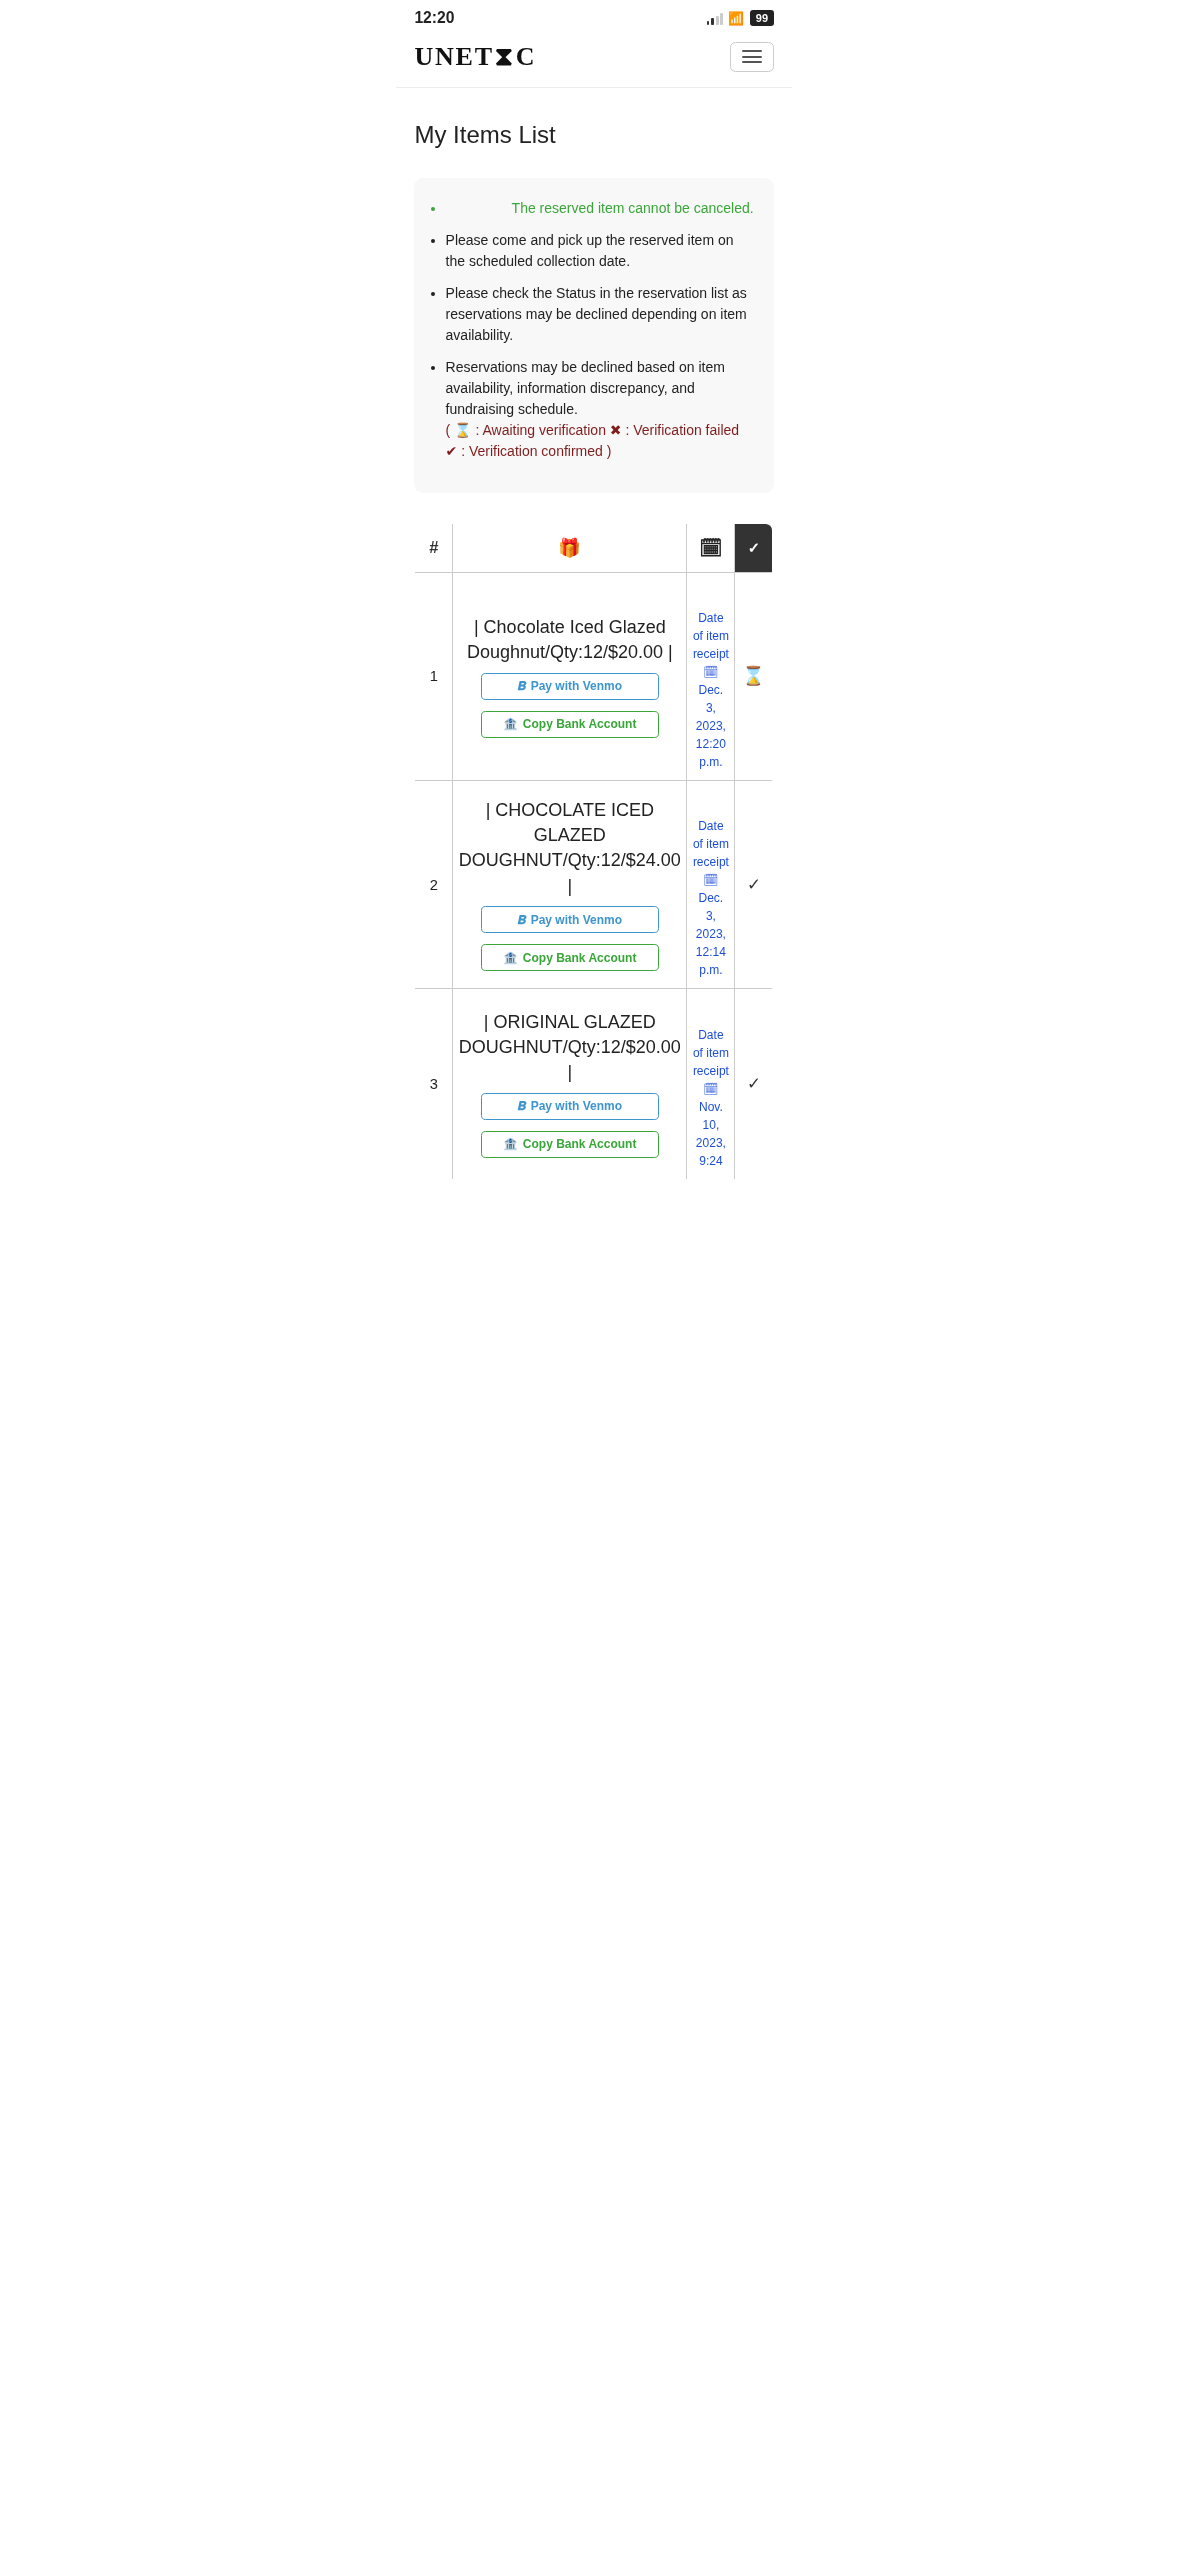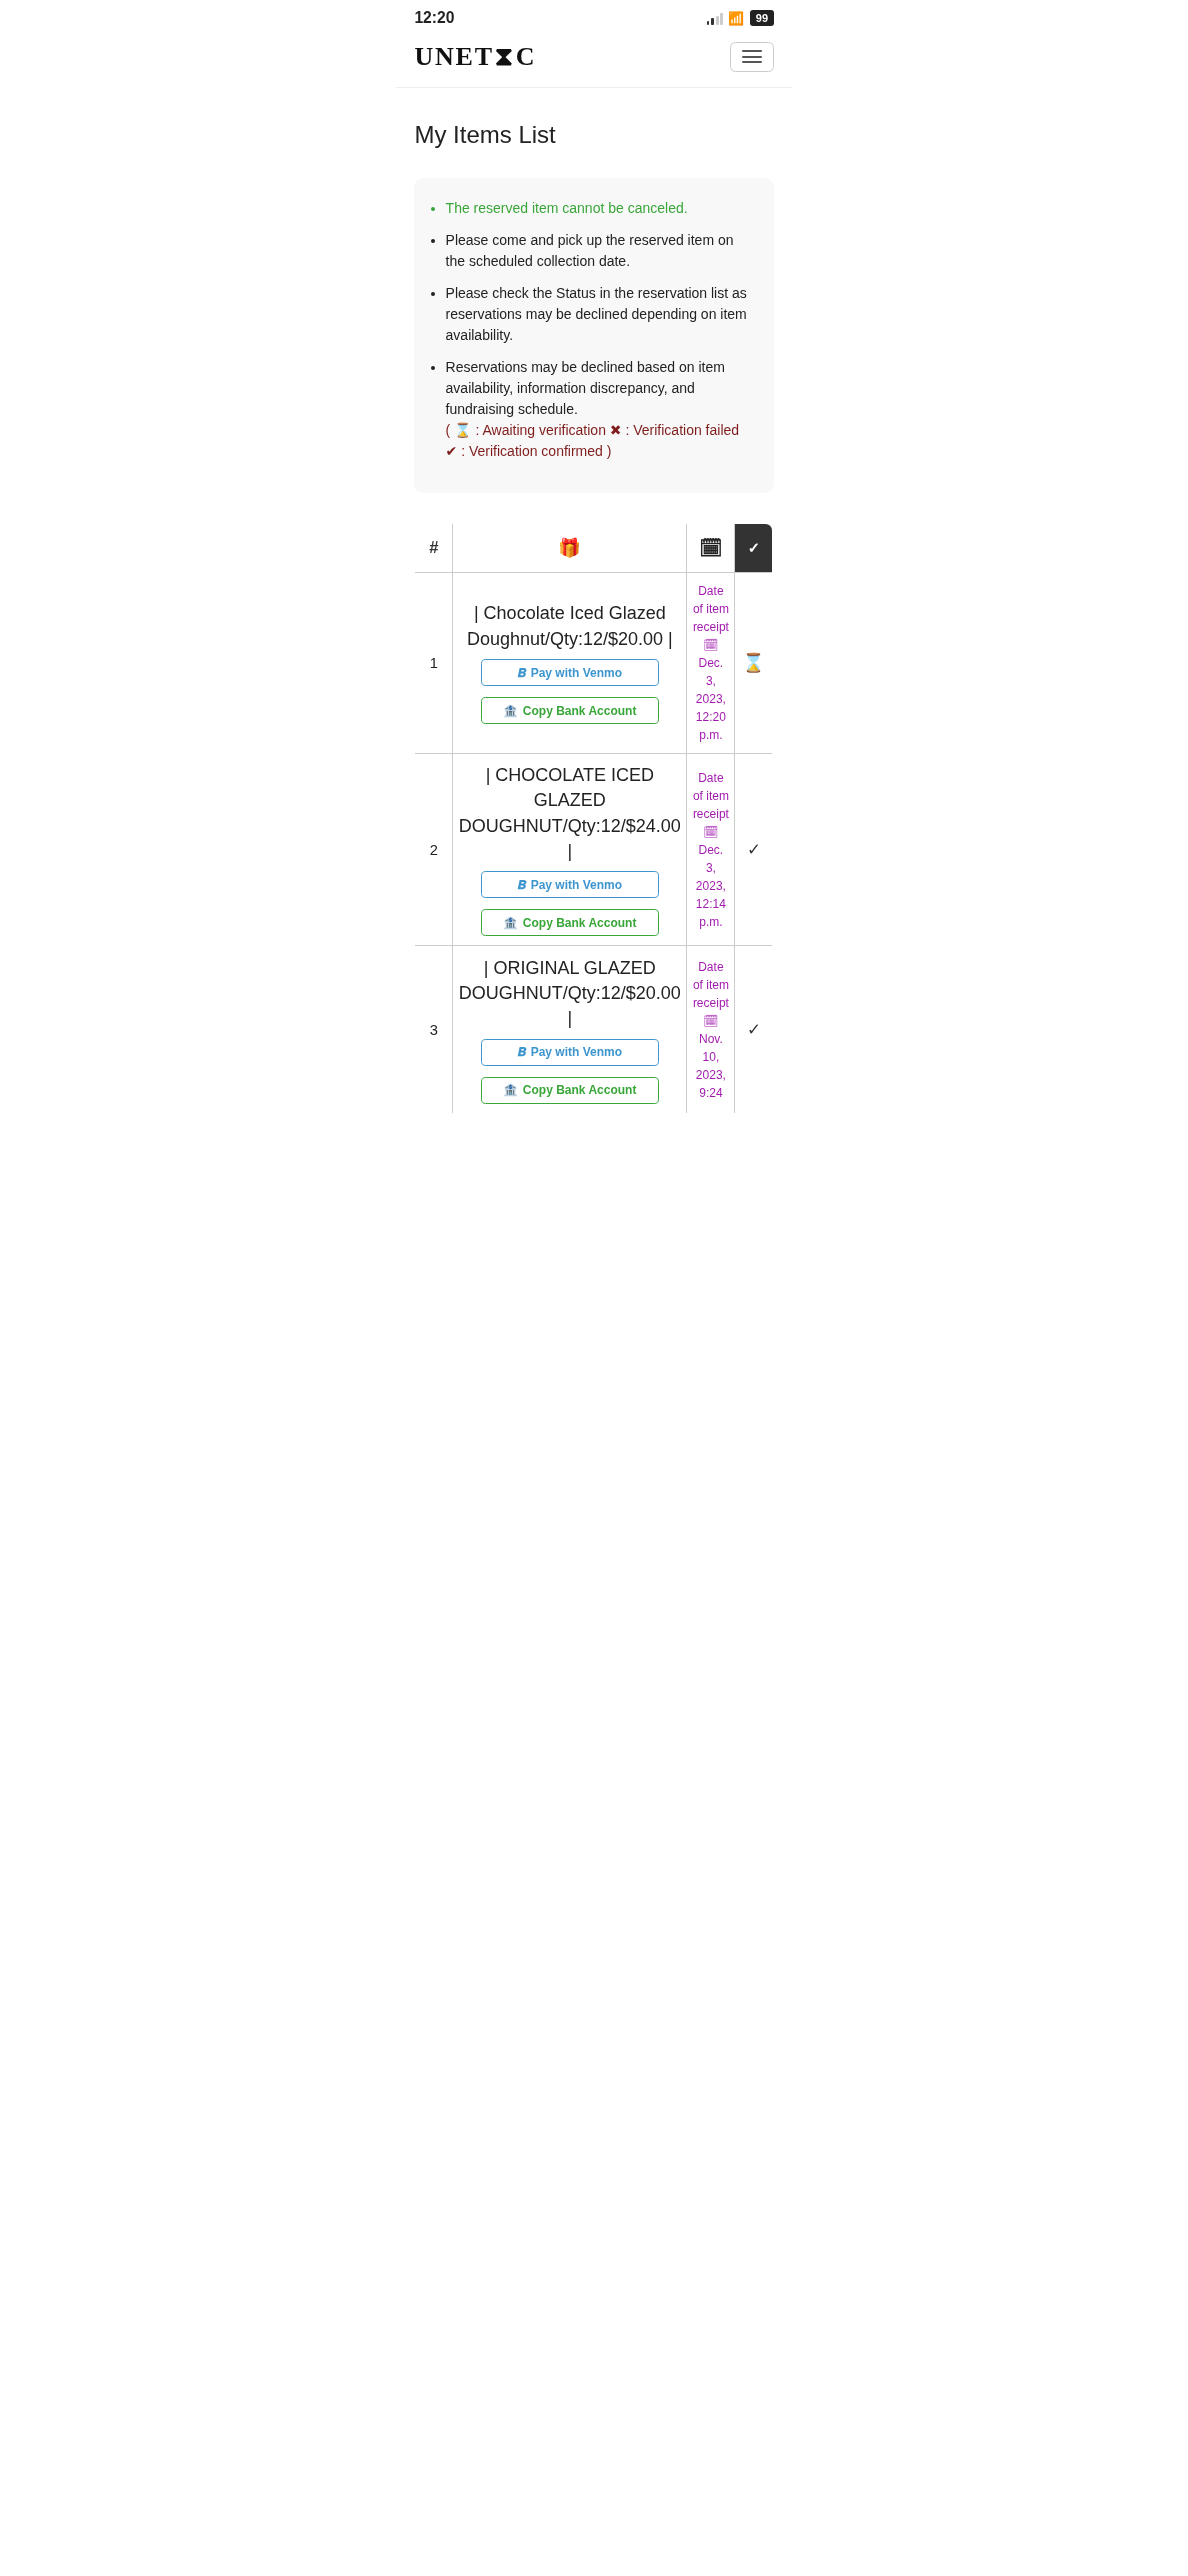--- a/index.html
+++ b/index.html
@@ -90,20 +90,21 @@
       padding-left: 22px;
     }
     .info-box ul li {
       margin-bottom: 11px;
       font-size: 14px;
       line-height: 1.5;
       color: #222;
     }
     .info-box ul li.green {
       color: #3aa63a;
+      text-align: right;
     }
     .icon-legend {
       font-size: 14px;
       line-height: 1.5;
       color: #7f1d1d;
       margin-top: 3px;
     }
     
     .items-table {
       margin: 0 18.4px 37px 18.4px;
@@ -176,21 +177,22 @@
       padding: 5.5px 13px;
       font-size: 12px;
       font-weight: 600;
       cursor: pointer;
       width: 80%;
       justify-content: center;
     }
     .date-cell {
       font-size: 12px;
       line-height: 1.5;
-      color: #a21caf;
+      color: #1d4ed8;
+      margin-top: 27px;
     }
     .date-cell .cal-icon {
       font-size: 12px;
     }
     .status-hourglass {
       color: #333;
       font-size: 18.4px;
     }
     .status-check {
       color: #333;

